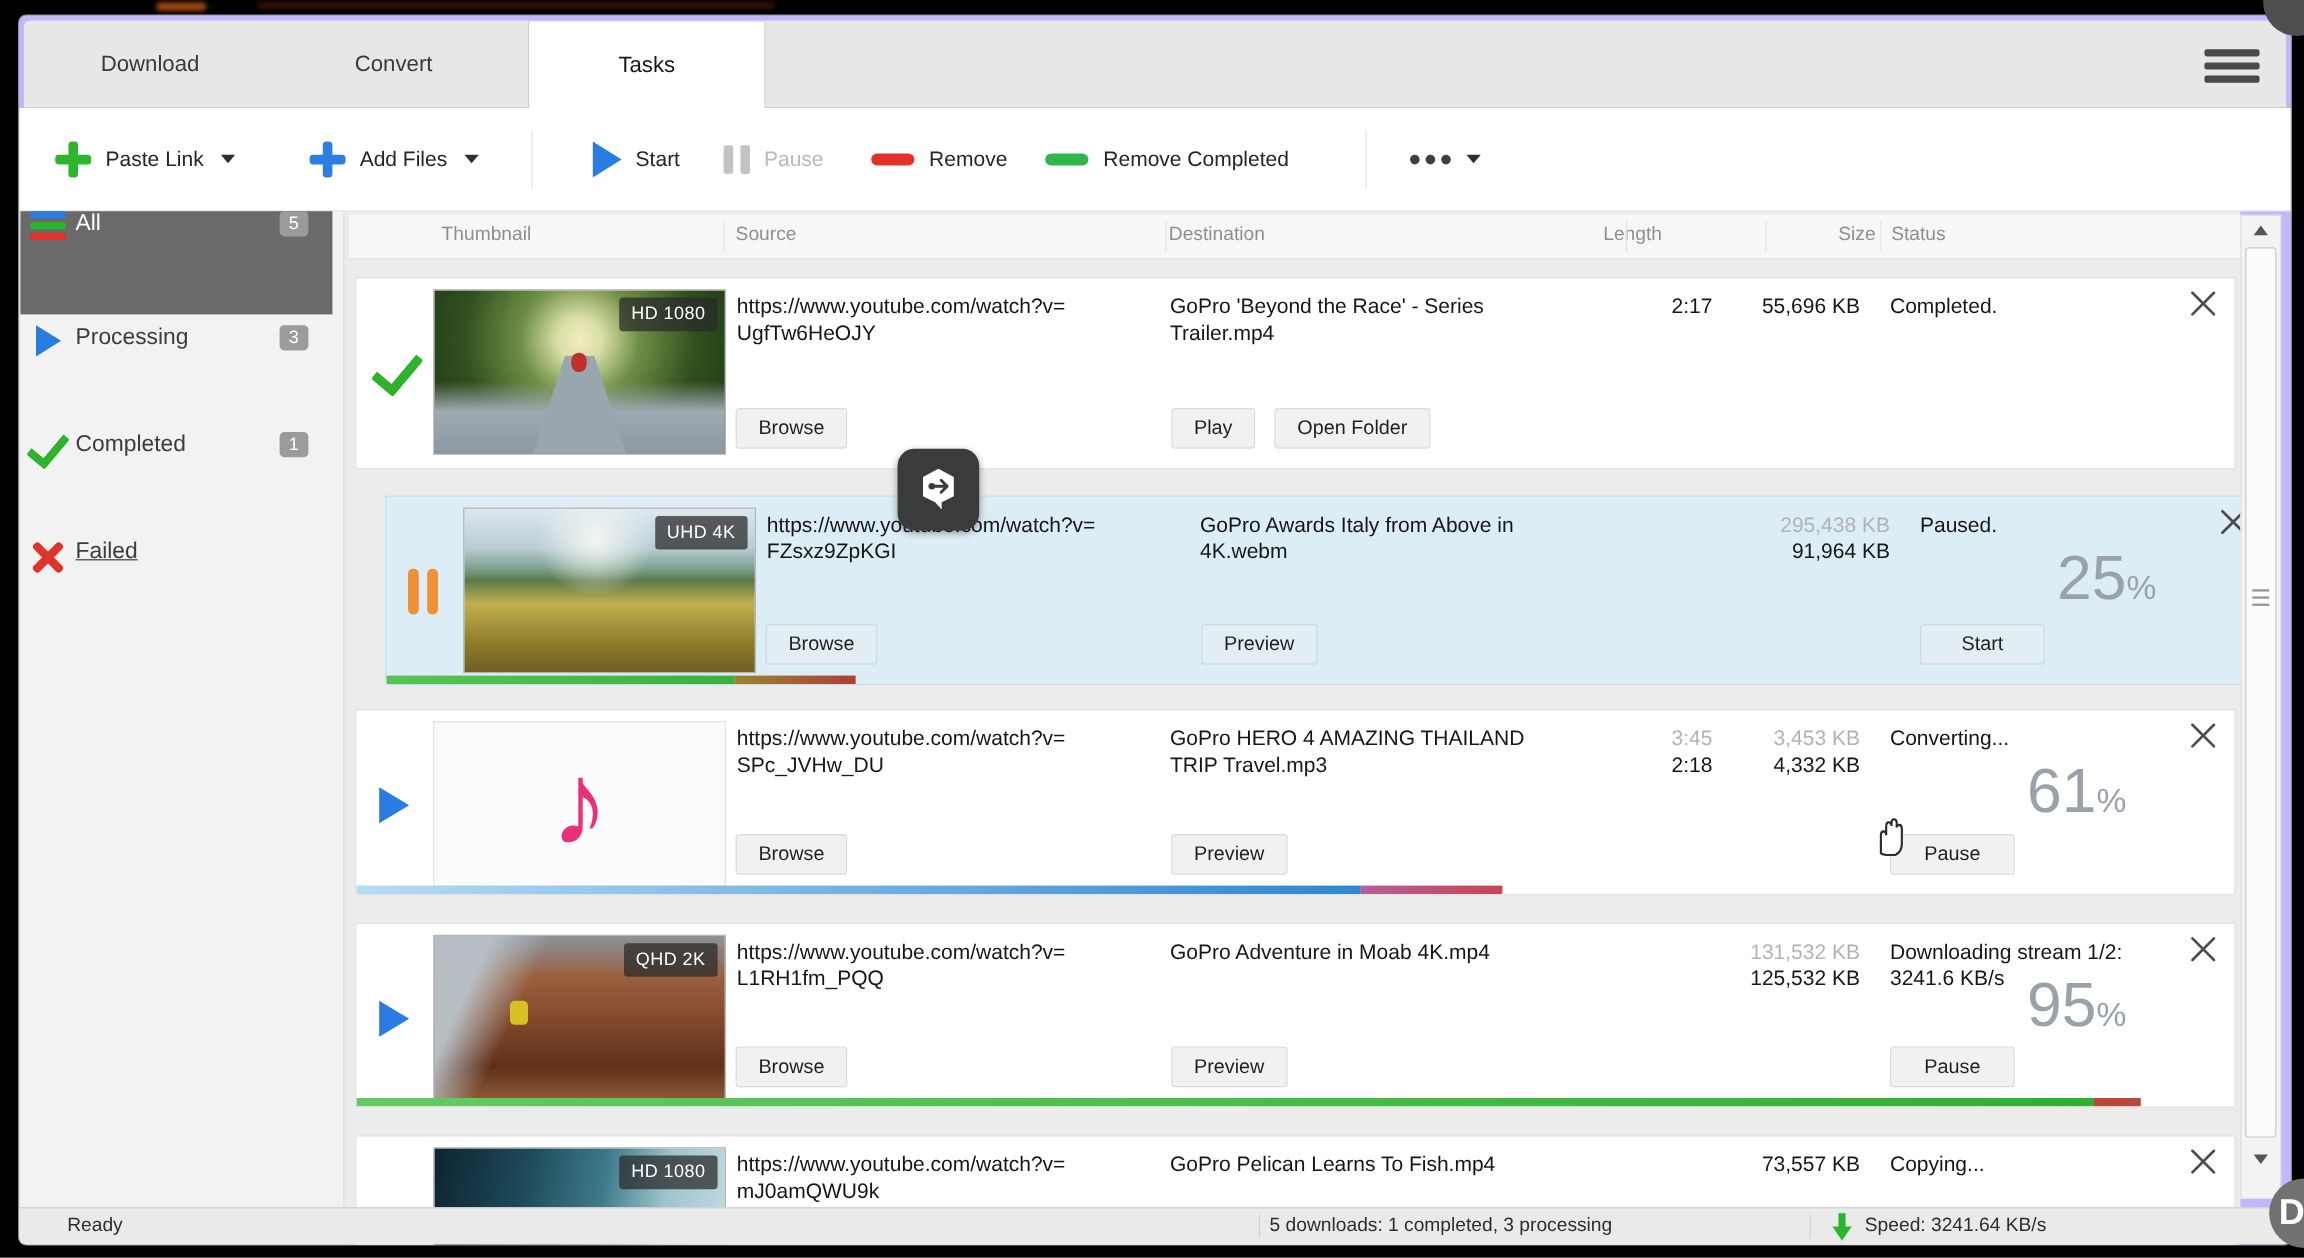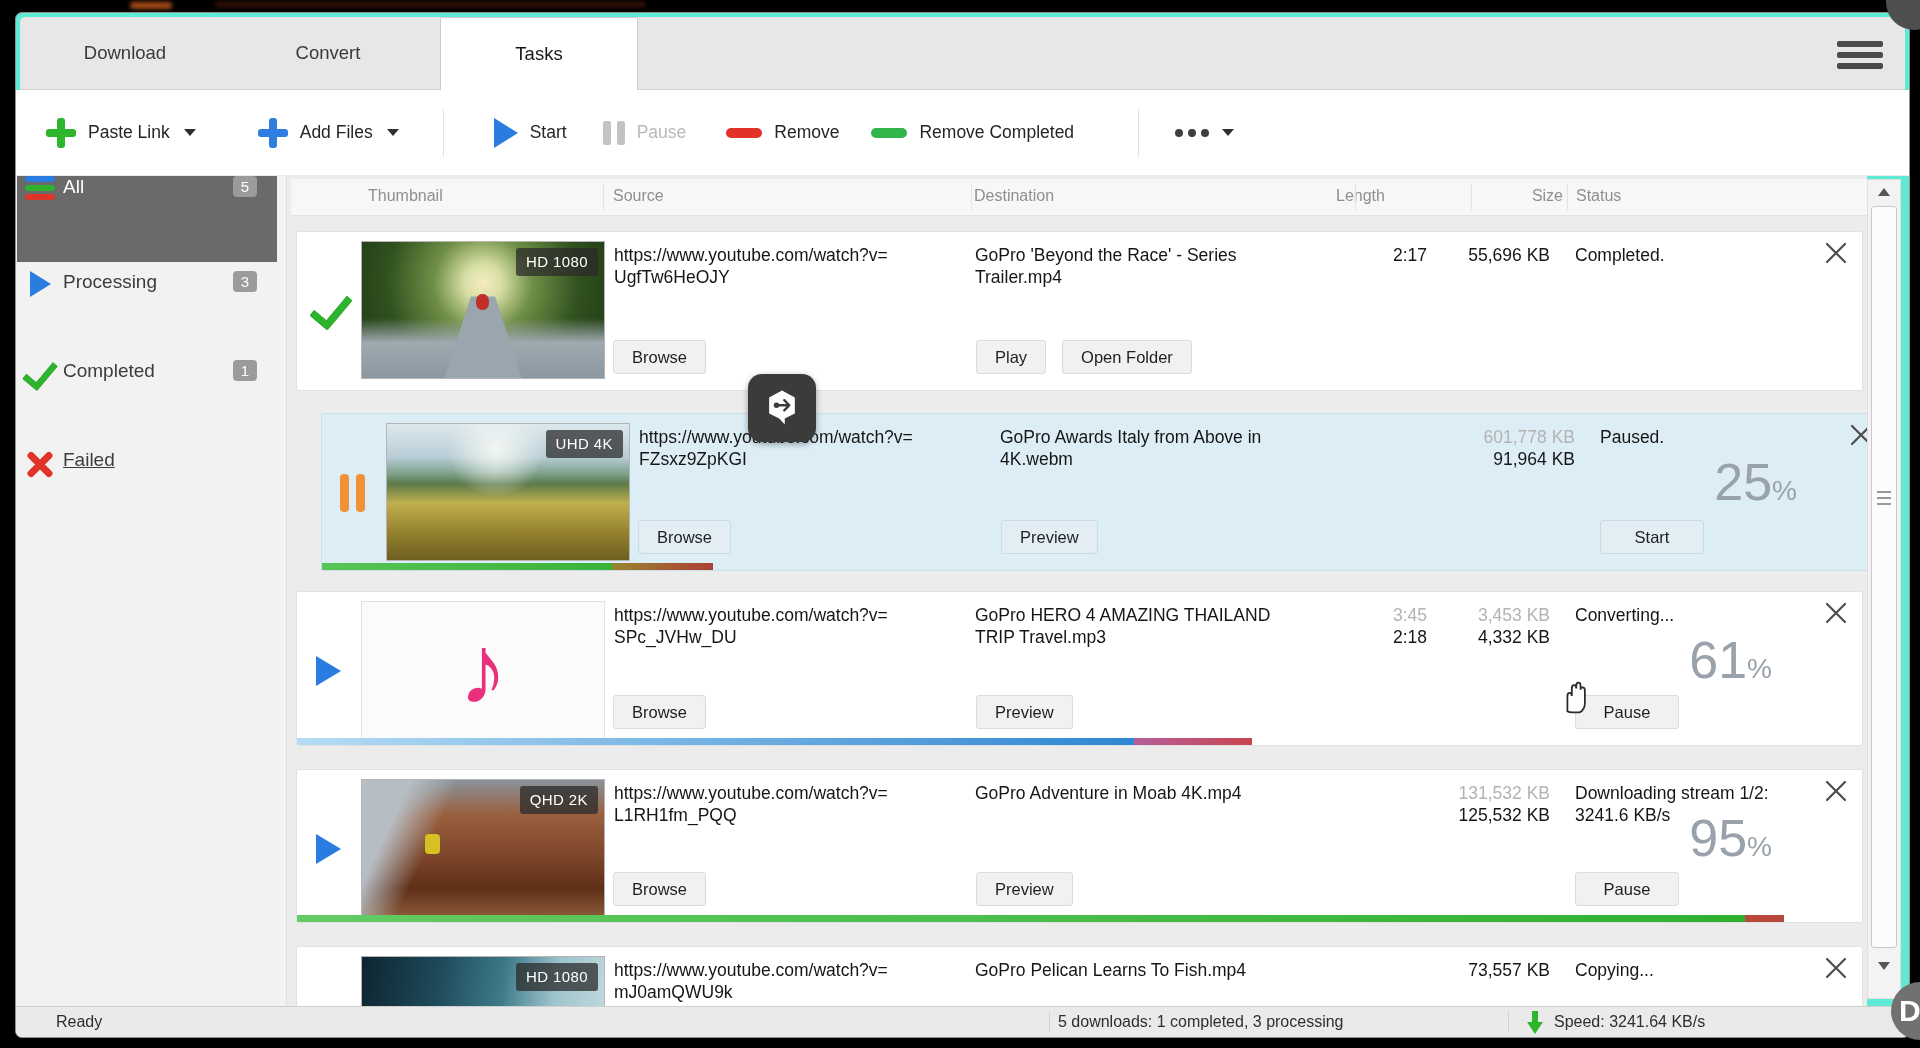--- a/index.html
+++ b/index.html
@@ -5,21 +5,21 @@
   html,body{margin:0;padding:0;}
   body{width:1920px;height:1048px;background:#000;position:relative;overflow:hidden;
        font-family:"Liberation Sans",sans-serif;-webkit-font-smoothing:antialiased;}
   
   .smudge1{position:absolute;left:130px;top:2px;width:42px;height:7px;background:#a34a14;filter:blur(2px);border-radius:4px;}
   .smudge2{position:absolute;left:215px;top:2px;width:430px;height:5px;background:#3a1208;filter:blur(2px);}
   .corner-disc{position:absolute;left:1886px;top:-26px;width:56px;height:56px;border-radius:50%;background:#4f4f4f;z-index:60;}
   .rec-disc{position:absolute;left:1891px;top:982px;width:58px;height:58px;border-radius:50%;background:#717171;z-index:60;
             color:#fff;font-size:30px;font-weight:bold;line-height:58px;padding-left:8px;box-sizing:border-box;}
   
-  .window{position:absolute;left:15px;top:12px;width:1895px;height:1026px;background:#5eead4;
+  .window{position:absolute;left:15px;top:12px;width:1895px;height:1026px;background:#c4b5fd;
           border:1px solid #8f8f8f;border-radius:7px;overflow:hidden;box-sizing:border-box;}
   
   .tabstrip{position:absolute;left:4px;top:4px;right:4px;height:72px;background:#e7e7e7;
             border-bottom:1px solid #d0d0d0;border-radius:5px 5px 0 0;}
   .tab{position:absolute;top:0;height:71px;display:flex;align-items:center;justify-content:center;
        font-size:18.5px;color:#3a3a3a;cursor:default;}
   .tab.t1{left:10px;width:190px;} .tab.t2{left:213px;width:190px;}
   .tab.active{left:420px;width:196px;background:#fff;border:1px solid #cdcdcd;border-bottom:none;
               height:72px;color:#171717;border-radius:2px 2px 0 0;}
   .hamburger{position:absolute;right:22px;top:24px;width:46px;height:28px;display:flex;flex-direction:column;justify-content:space-between;}
@@ -285,21 +285,21 @@
     <button class="btn browse">Browse</button>
     <div class="col dst">
       <div class="l1">GoPro Awards  Italy from Above in</div>
       <div class="l2">4K.webm</div>
     </div>
     <div class="dest-btns">
           <button class="btn">Preview</button>
         </div>
     <div class="col len"></div>
     <div class="col siz">
-          <div class="gray">601,778 KB</div>
+          <div class="gray">295,438 KB</div>
           <div>91,964 KB</div>
         </div>
     <div class="col stat">
           <div>Paused.</div>
         </div>
     <div class="pct"><span class="num">25</span><span class="sym">%</span></div>
     <button class="btn statusact">Start</button>
     <button class="close">
       <svg width="26" height="26" viewBox="0 0 26 26">
         <path d="M4 4 L22 22 M22 4 L4 22" stroke="#4d4d4d" stroke-width="2.2" fill="none" stroke-linecap="round"></path>

